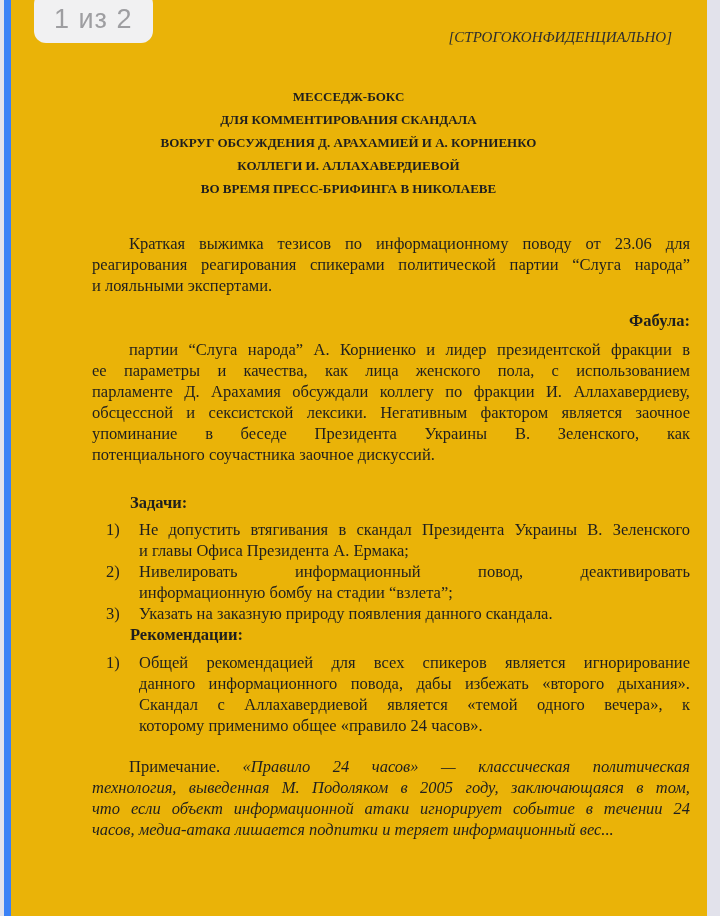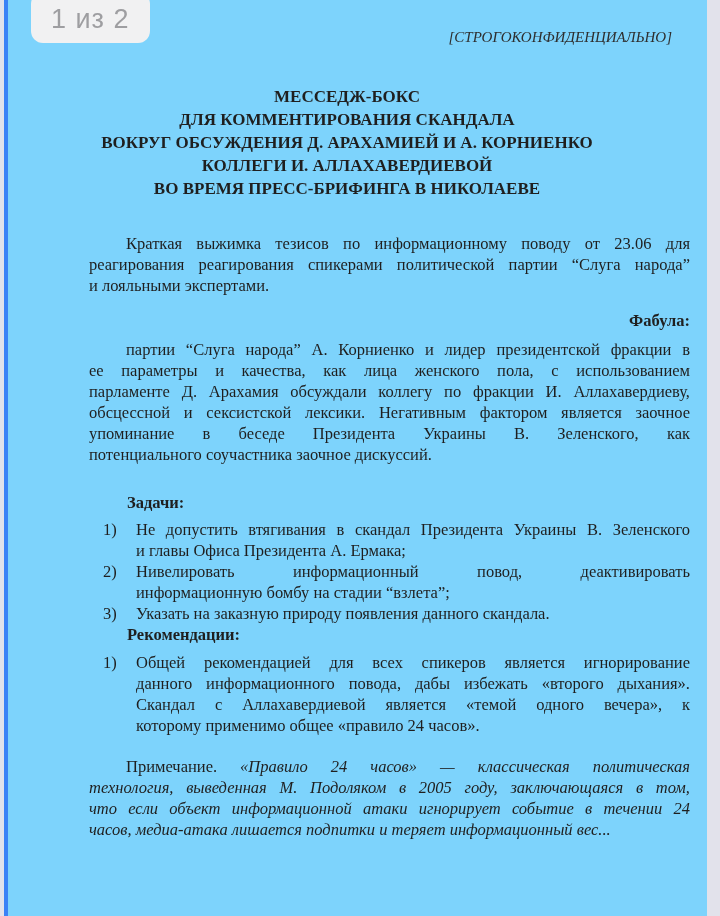--- a/index.html
+++ b/index.html
@@ -7,22 +7,22 @@
     width: 720px; height: 916px;
     background: #e2e2eb;
     font-family: "Liberation Serif", serif;
     overflow: hidden;
     position: relative;
   }
   .page {
     position: absolute;
     top: 0; bottom: 0;
     left: 4px; right: 13px;
-    background: #7dd3fc;
-    border-left: 4px solid #3b82f6;
+    background: #eab308;
+    border-left: 7px solid #3b82f6;
     box-sizing: border-box;
   }
   .page-counter {
     position: absolute;
     top: -8px; left: 23px;
     background: #f1f1f2;
     color: #9e9ea1;
     font-family: "Liberation Sans", sans-serif;
     font-size: 27px;
     line-height: 1;
@@ -44,21 +44,21 @@
     font-style: italic;
     font-size: 15px;
     color: #2e2e2e;
   }
   .doc-title {
     margin-top: 37px;
     margin-left: 10px;
     margin-right: 95px;
     text-align: center;
     font-weight: bold;
-    font-size: 17px;
+    font-size: 13px;
     line-height: 23px;
   }
   .para { text-align: justify; }
   .tline { text-align: justify; }
   .jfull { text-align-last: justify; }
   .indent-first > .tline:first-child { text-indent: 37px; }
   .intro { margin-top: 33px; }
   .section-heading {
     font-weight: bold;
     margin-left: 38px;

